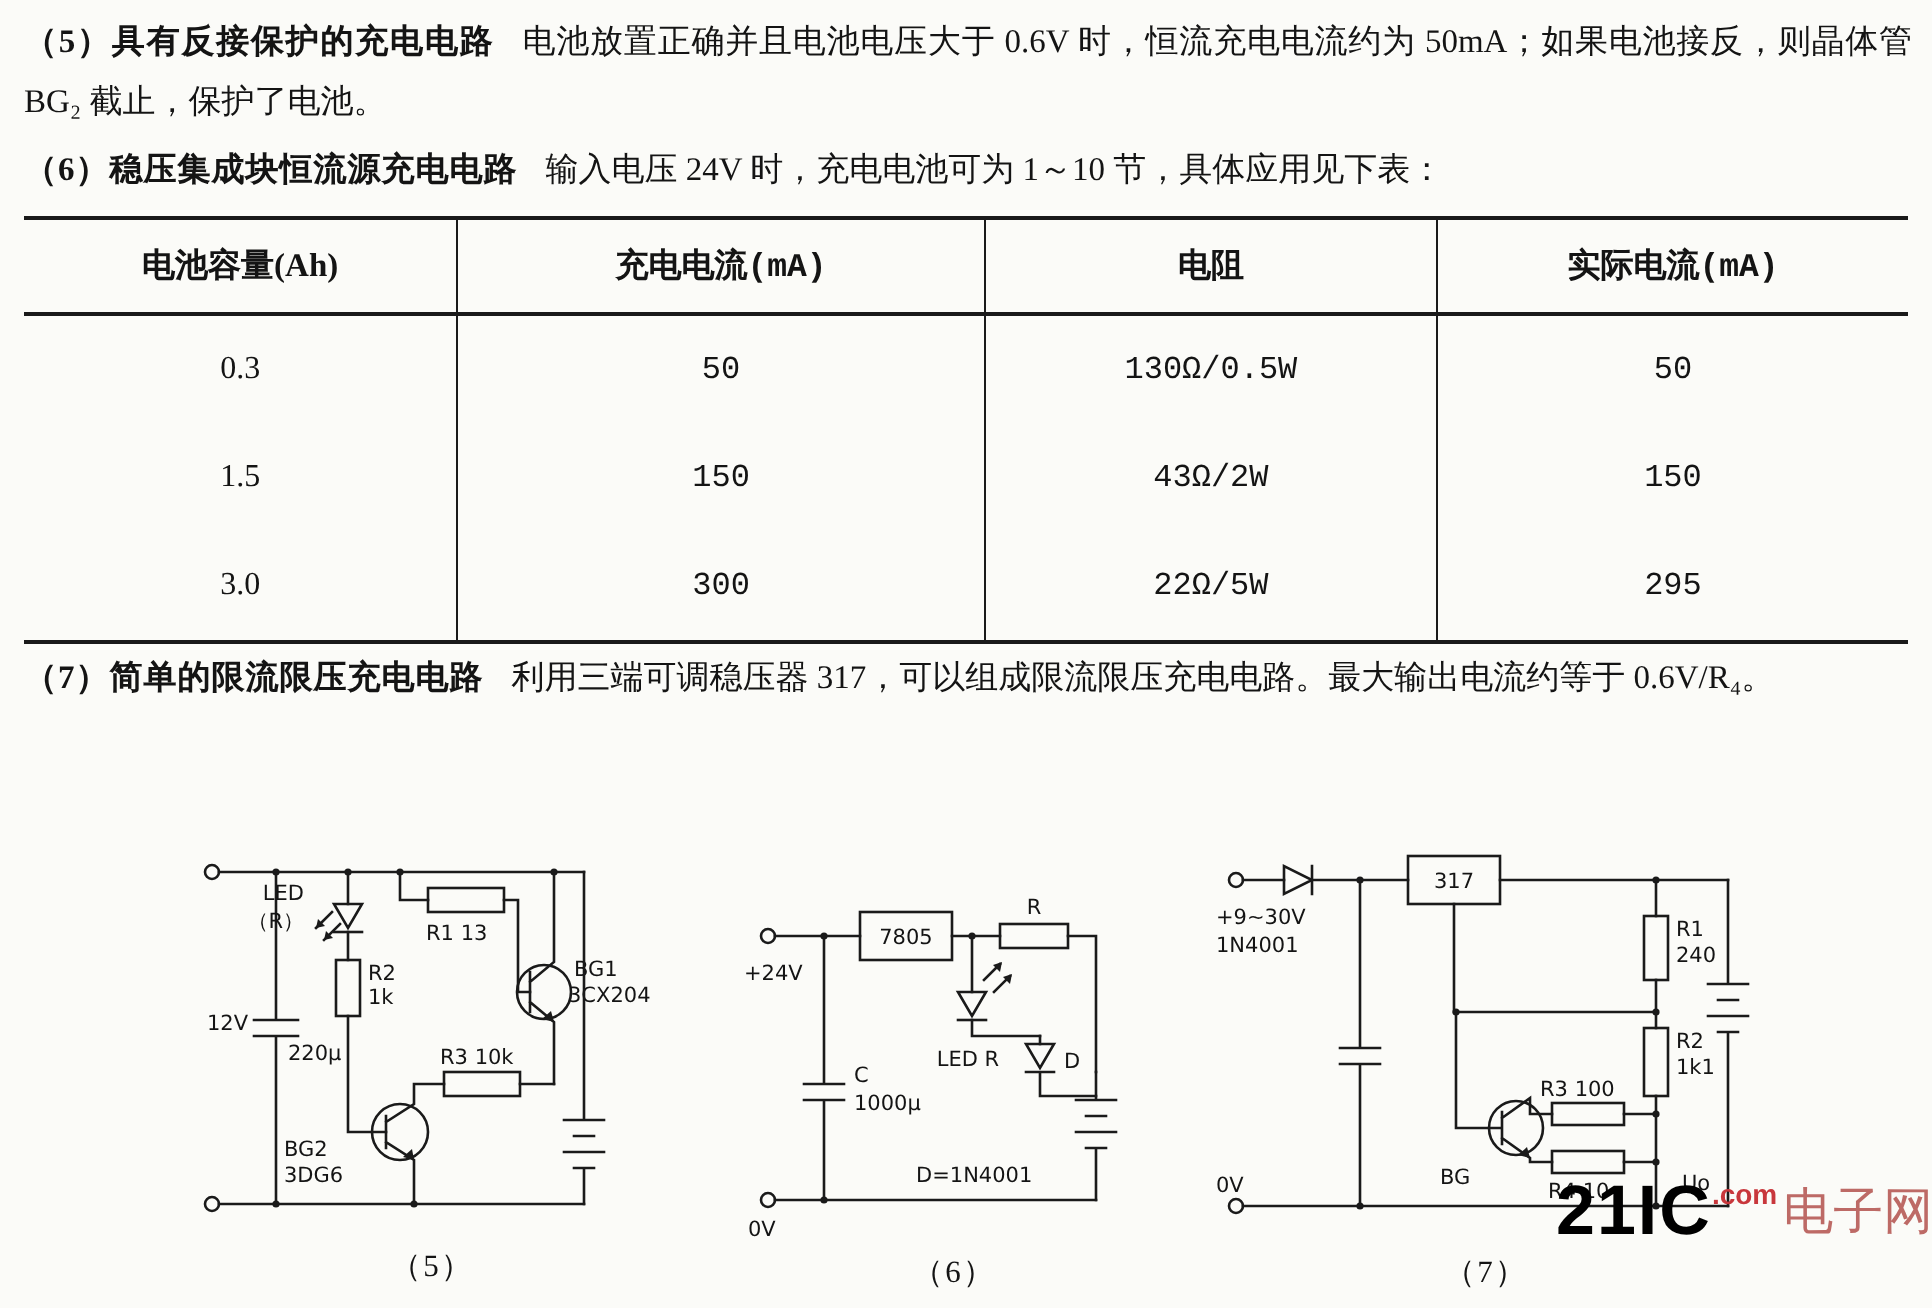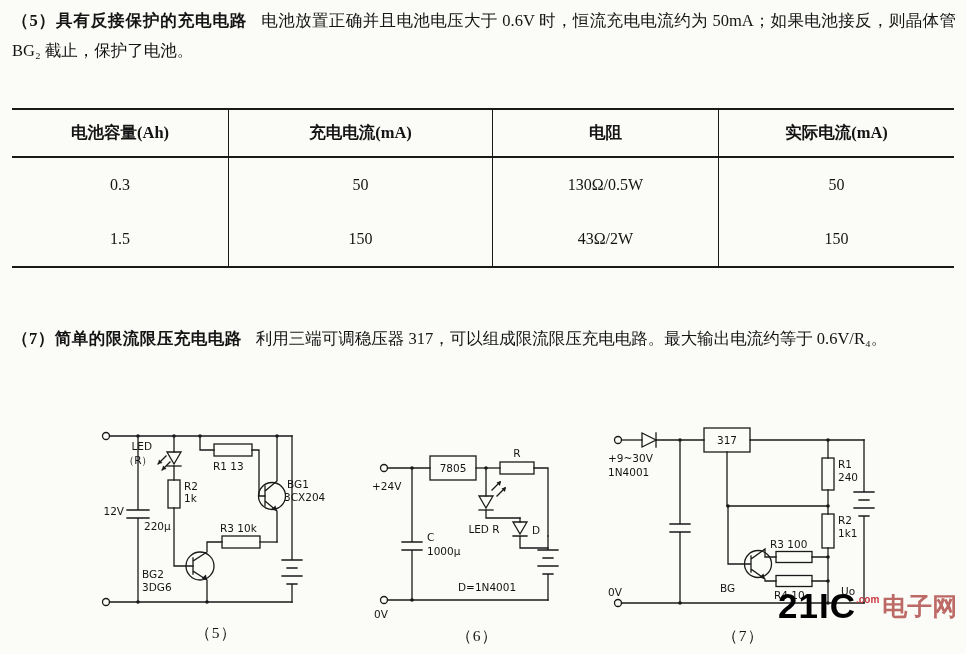--- a/index.html
+++ b/index.html
@@ -10,43 +10,46 @@
   }
   .page{position:absolute;inset:0;}
   .para{position:absolute;left:12px;width:944px;font-size:16.5px;line-height:30px;text-align:justify;}
   .para .lead{font-weight:700;margin-right:14px;letter-spacing:.5px;}
   .tablewrap{position:absolute;left:12px;top:108px;width:942px;}
   table{width:100%;border-collapse:collapse;
         border-top:2.5px solid #1a1a1a;border-bottom:2.5px solid #1a1a1a;}
   th{height:44px;font-size:16.5px;font-weight:700;text-align:center;
      border-bottom:2px solid #1a1a1a;margin-top:44px;}
   td{height:52px;font-size:16px;text-align:center;}
-  th + th, td + td{border-left:1.6px solid #1a1a1a;}
+  th + th, td + td{border-left:1.6px solid #1a1a1a;font-family:Liberation Mono, monospace;}
   .c1{width:23%}.c2{width:28%}.c3{width:24%}.c4{width:25%}
   .circuit{position:absolute;}
   .circuit svg{display:block;stroke:#1a1a1a;fill:none;stroke-width:1.3;stroke-linecap:square;}
   .lbl{stroke:none;fill:#141414;font:10.5px "DejaVu Sans",sans-serif;}
   .fillshape{fill:#1a1a1a;stroke:none;}
   .nodedot{fill:#1a1a1a;stroke:none;}
   .caption{margin-top:3px;text-align:center;font-size:15.5px;letter-spacing:1px;}
   .wm{position:absolute;left:778px;top:586px;white-space:nowrap;
       font-family:"Liberation Sans","DejaVu Sans",sans-serif;}
   .wm-big{font-size:35px;font-weight:800;color:#000000;letter-spacing:1px;}
-  .wm-dot{font-size:10px;font-weight:700;color:#c8373c;vertical-align:15px;}
-  .wm-cn{font-size:25px;font-weight:700;color:#bd6a66;margin-left:3px;vertical-align:3px;}
+  .wm-dot{font-size:14px;font-weight:700;color:#c8373c;vertical-align:15px;}
+  .wm-cn{font-size:25px;font-weight:400;color:#bd6a66;margin-left:3px;vertical-align:3px;}
 </style>
 </head>
 <body>
 
 <div class="page">
 
   <div class="para" style="top:6px">
     <span class="lead">（5）具有反接保护的充电电路</span><span>电池放置正确并且电池电压大于 0.6V 时，恒流充电电流约为 50mA；如果电池接反，则晶体管 BG₂ 截止，保护了电池。</span>
   </div>
 
+  <div class="para" style="top:70px">
+    <span class="lead">（6）稳压集成块恒流源充电电路</span><span>输入电压 24V 时，充电电池可为 1～10 节，具体应用见下表：</span>
+  </div>
 
   <div class="tablewrap">
     <table>
       <thead>
         <tr>
           <th class="c1">电池容量(Ah)</th>
           <th class="c2">充电电流(mA)</th>
           <th class="c3">电阻</th>
           <th class="c4">实际电流(mA)</th>
         </tr>
@@ -56,20 +59,26 @@
           <td>0.3</td>
           <td>50</td>
           <td>130Ω/0.5W</td>
           <td>50</td>
         </tr>
         <tr>
           <td>1.5</td>
           <td>150</td>
           <td>43Ω/2W</td>
           <td>150</td>
+        </tr>
+        <tr>
+          <td>3.0</td>
+          <td>300</td>
+          <td>22Ω/5W</td>
+          <td>295</td>
         </tr>
       </tbody>
     </table>
   </div>
 
   <div class="para" style="top:324px">
     <span class="lead">（7）简单的限流限压充电电路</span><span>利用三端可调稳压器 317，可以组成限流限压充电电路。最大输出电流约等于 0.6V/R₄。</span>
   </div>
 
   <div class="circuit" style="left:96px;top:414px;width:240px">

